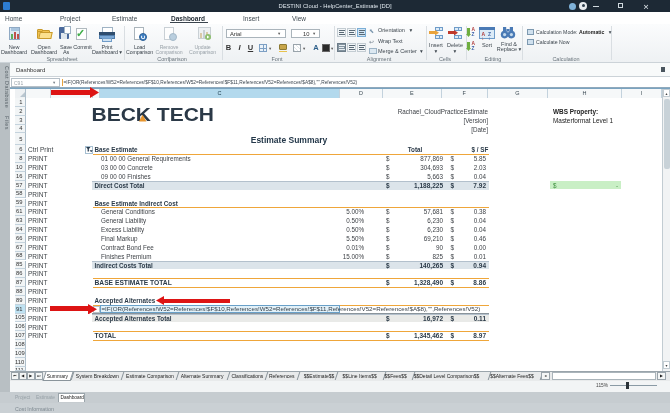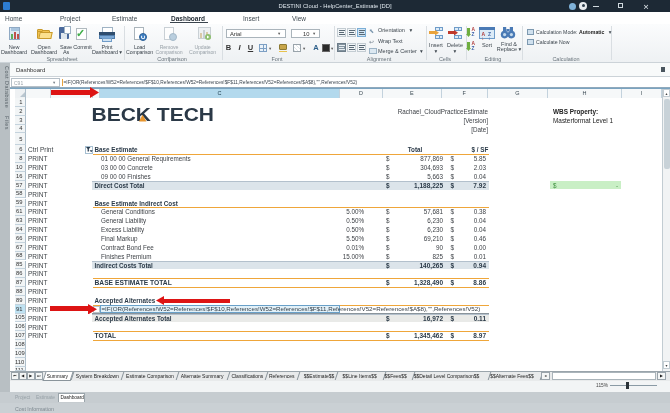--- a/index.html
+++ b/index.html
@@ -238,20 +238,21 @@
 <div class="abs" style="left:15px;top:366.8px;width:10.5px;height:4.2px;background:#f2f5f6;border-right:1px solid #aebeca;border-bottom:1px solid #c5d3dd;font-size:5.8px;color:#333;text-align:right;padding:0.0px 2px 0 0;overflow:hidden;">111</div>
 <svg class="abs" style="left:91px;top:107px;" width="128" height="20" viewBox="0 0 128 20">
 <text x="0.5" y="14.4" font-family="Liberation Sans,sans-serif" font-size="18.5" font-weight="bold" fill="#2b3947" textLength="122.5" lengthAdjust="spacingAndGlyphs">BECK TECH</text>
 <polygon points="48,14.4 55.5,14.4 51.5,7.8" fill="#e8962e"></polygon>
 </svg>
 <div class="abs" style="left:380px;top:106.9px;width:108px;height:8.857px;font-size:6.3px;text-align:right;white-space:nowrap;color:#3f4348;line-height:9.5px;">Rachael_CloudPracticeEstimate</div>
 <div class="abs" style="left:380px;top:115.7px;width:108px;height:8.857px;font-size:6.3px;text-align:right;white-space:nowrap;color:#3f4348;line-height:9.5px;">[Version]</div>
 <div class="abs" style="left:380px;top:124.6px;width:108px;height:8.857px;font-size:6.3px;text-align:right;white-space:nowrap;color:#3f4348;line-height:9.5px;">[Date]</div>
 <div class="abs" style="left:553px;top:106.9px;width:80px;height:8.857px;font-size:6.4px;font-weight:bold;text-align:left;white-space:nowrap;color:#222;line-height:9.5px;">WBS Property:</div>
 <div class="abs" style="left:553px;top:115.7px;width:80px;height:8.857px;font-size:6.4px;text-align:left;white-space:nowrap;color:#222;line-height:9.5px;">Masterformat Level 1</div>
+<div class="abs" style="left:189px;top:134.9px;width:200px;height:10px;font-size:8.5px;font-weight:bold;color:#24384a;text-align:center;">Estimate Summary</div>
 <div class="abs" style="left:28px;top:145.3px;width:45px;height:8.857px;font-size:6.5px;text-align:left;white-space:nowrap;color:#3f4448;line-height:9.5px;">Ctrl Print</div>
 <div class="abs" style="left:84.5px;top:146.0px;width:8.5px;height:7.5px;background:#fff;border:1px solid #a7c0d2;"></div>
 <svg class="abs" style="left:85.5px;top:146.9px;" width="7" height="6" viewBox="0 0 7 6">
       <polygon points="0,0 4.5,0 2.9,2 2.9,4.5 1.6,4.5 1.6,2" fill="#2c3e50"></polygon>
       <polygon points="3.6,3.2 6.8,3.2 5.2,5.2" fill="#2c3e50"></polygon>
     </svg>
 <div class="abs" style="left:94.5px;top:145.3px;width:120px;height:8.857px;font-size:6.3px;font-weight:bold;text-align:left;white-space:nowrap;color:#2c3b49;line-height:9.5px;">Base Estimate</div>
 <div class="abs" style="left:390px;top:145.3px;width:50px;height:8.857px;font-size:6.3px;font-weight:bold;text-align:center;white-space:nowrap;color:#2c3b49;line-height:9.5px;">Total</div>
 <div class="abs" style="left:462px;top:145.3px;width:36px;height:8.857px;font-size:6.3px;font-weight:bold;text-align:center;white-space:nowrap;color:#2c3b49;line-height:9.5px;">$ / SF</div>
 <div class="abs" style="left:92.5px;top:154.2px;width:396.5px;height:1px;background:#efa63a;"></div>

